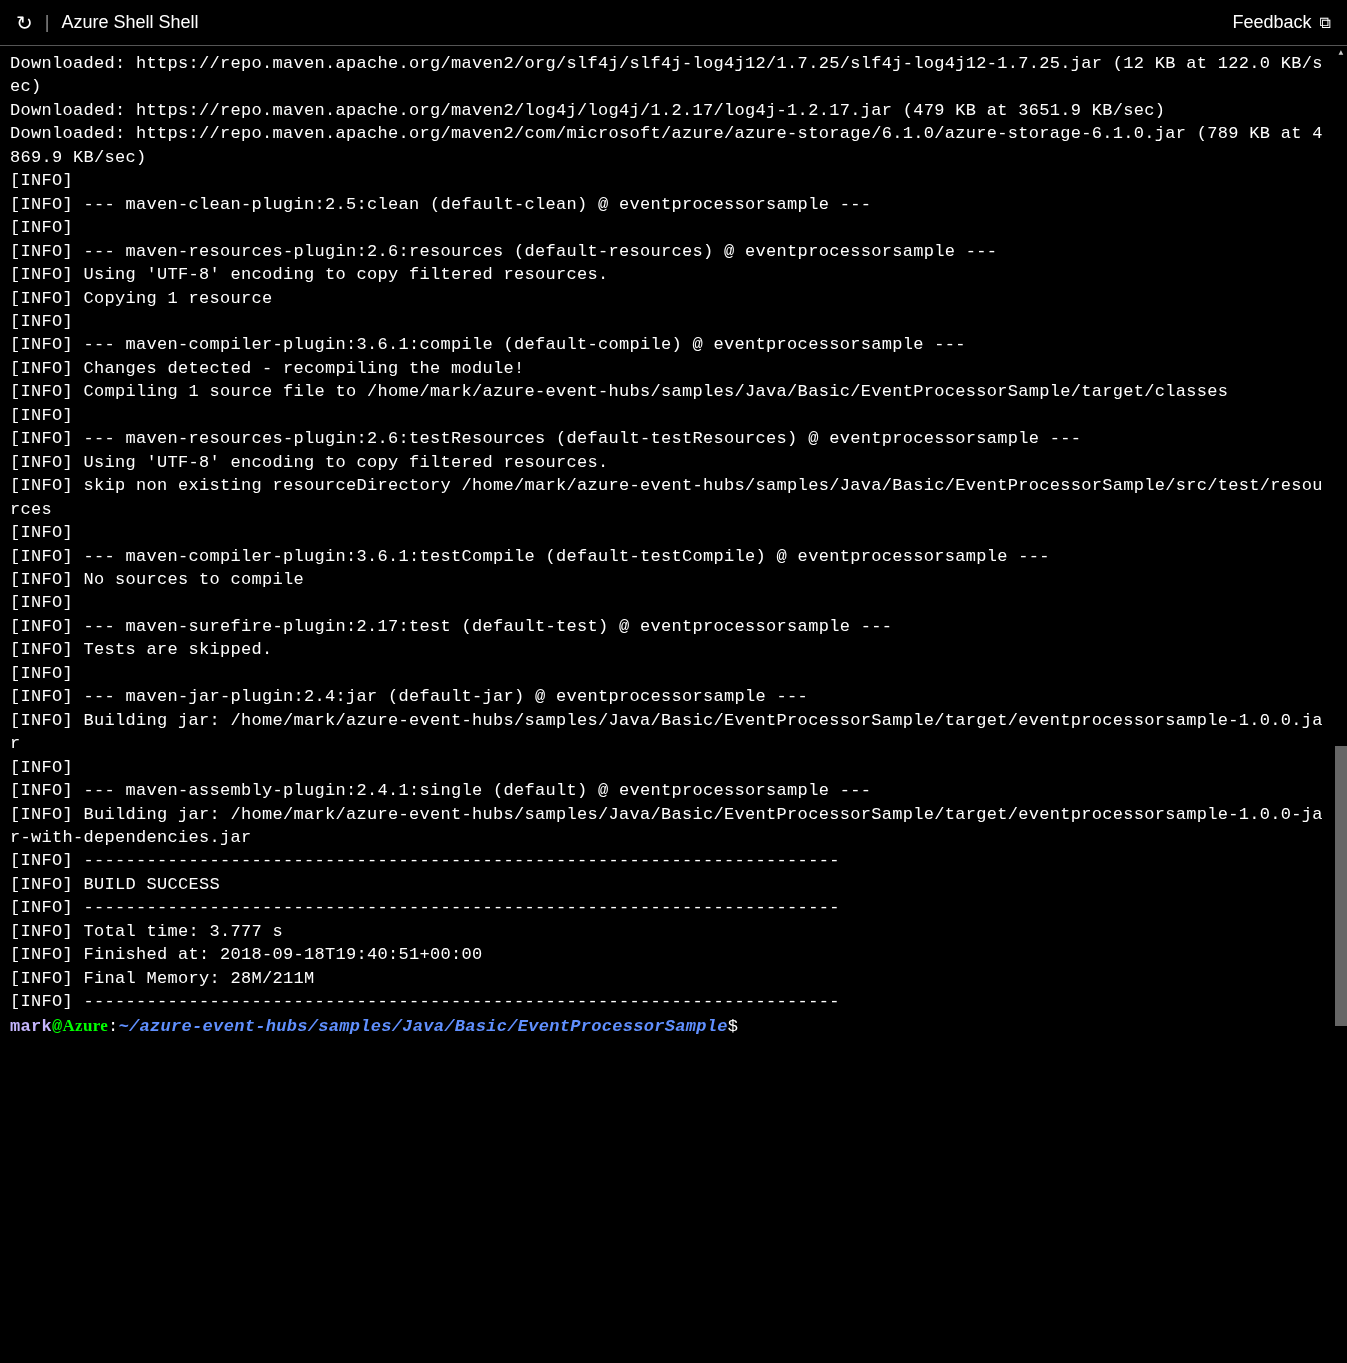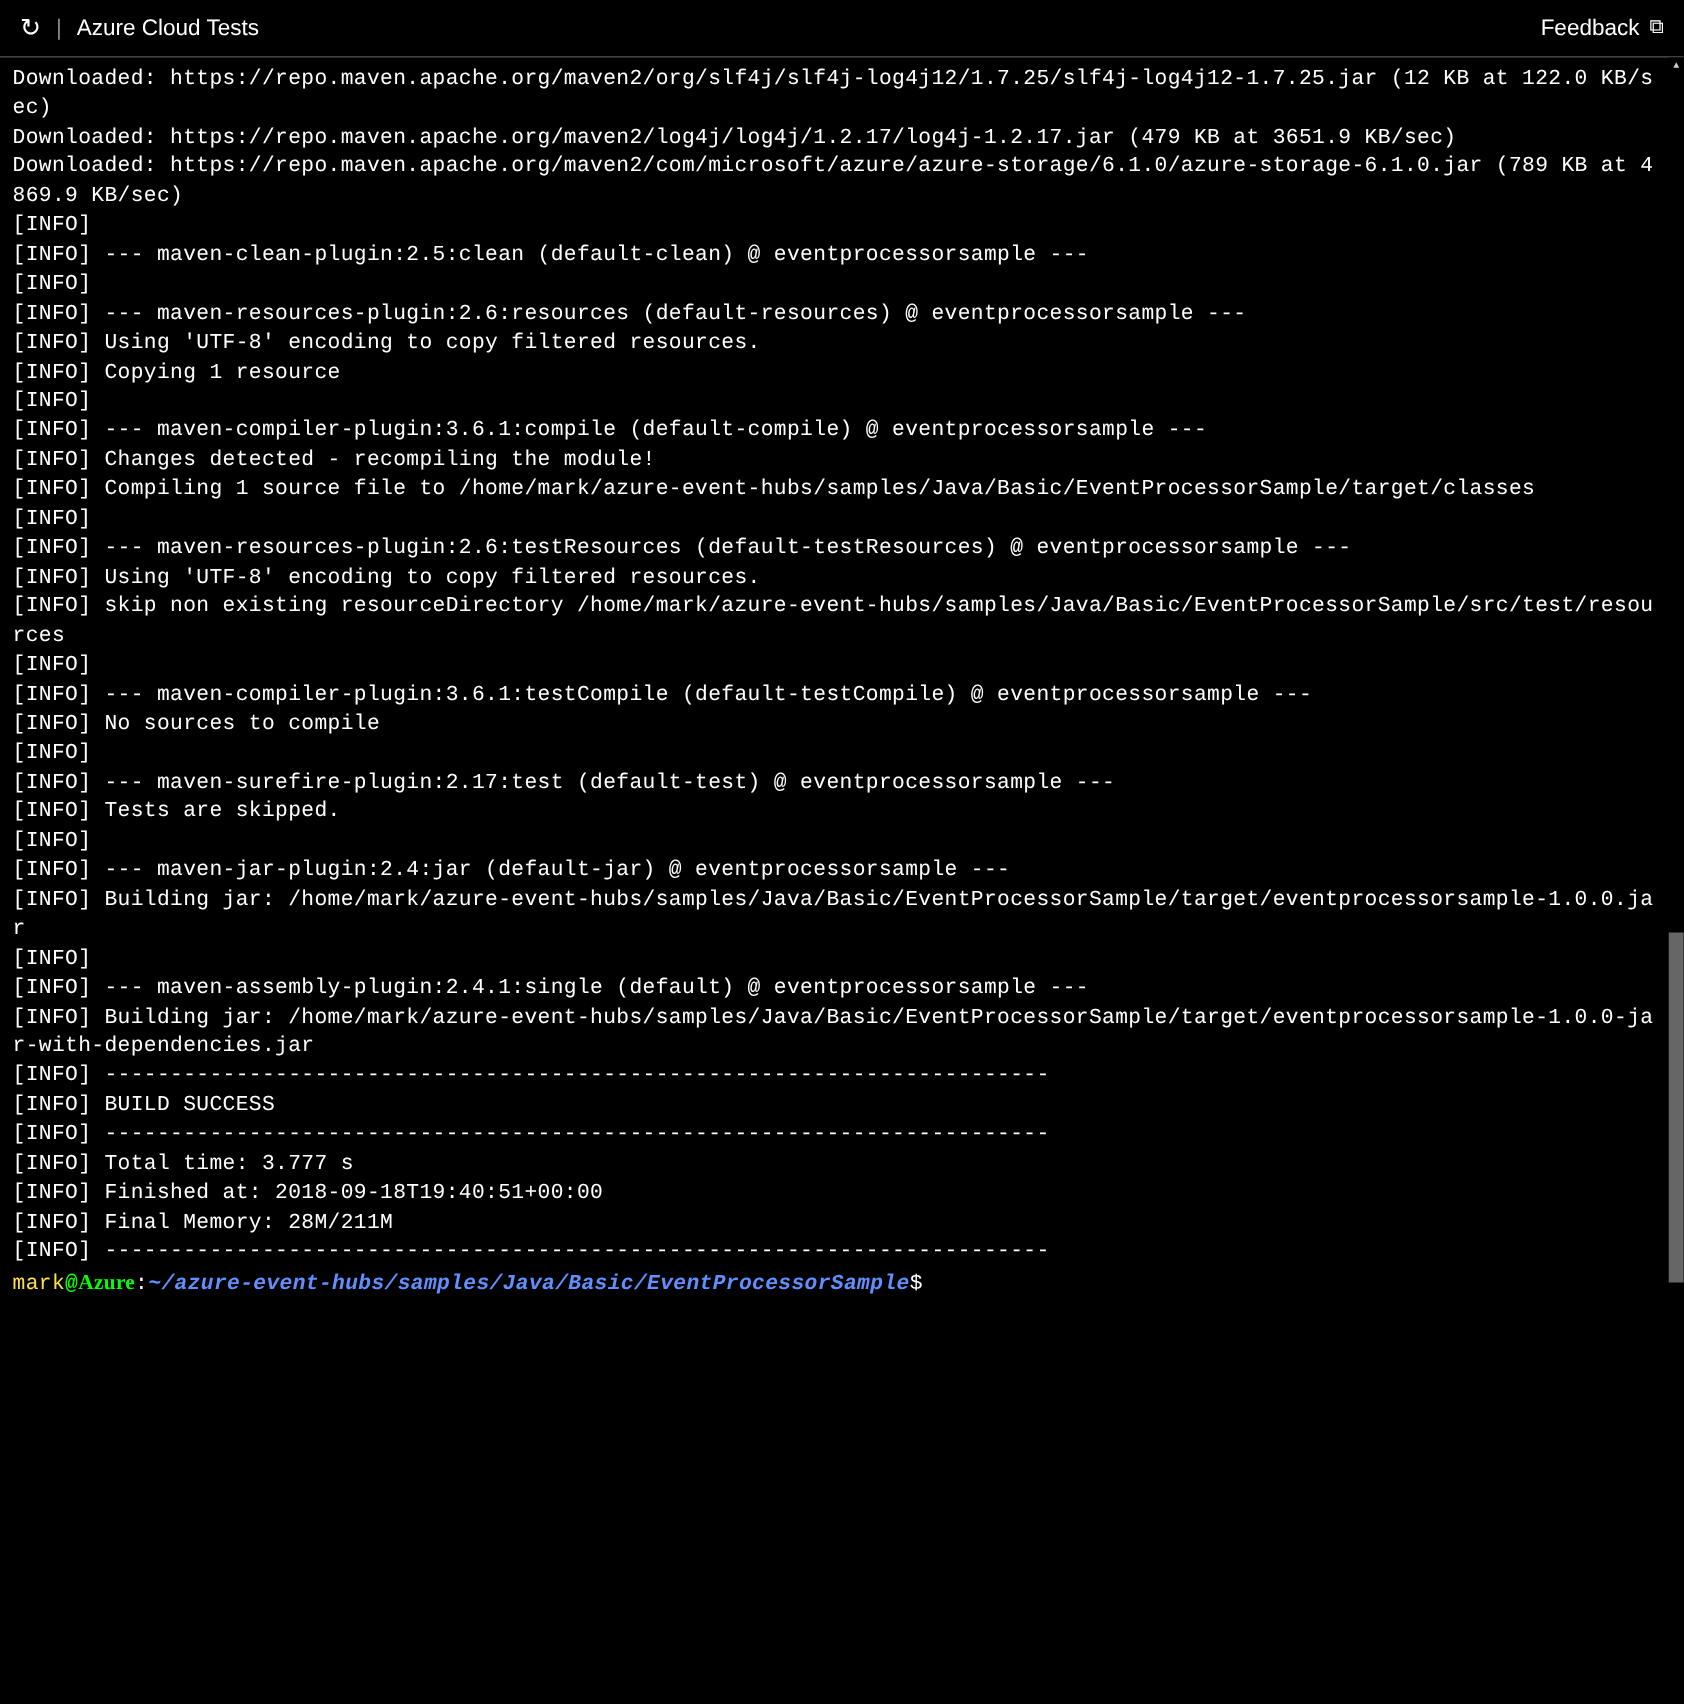--- a/index.html
+++ b/index.html
@@ -35,20 +35,21 @@
     .refresh-icon {
       display: inline-block;
       font-size: 20px;
       cursor: pointer;
     }
     .divider {
       color: #888;
     }
     .header-right {
       display: flex;
+      align-items: center;
       gap: 8px;
       font-family: 'Segoe UI', sans-serif;
       font-size: 18px;
       cursor: pointer;
     }
     .external-icon {
       font-size: 16px;
     }
     .terminal-container {
       position: relative;
@@ -94,35 +95,35 @@
     }
     .scrollbar-thumb {
       position: absolute;
       right: 0;
       top: 700px;
       width: 12px;
       height: 280px;
       background: #666;
       cursor: pointer;
     }
-    .prompt-user { color: #fde047; font-weight: normal; }
+    .prompt-user { color: #c4b5fd; font-weight: bold; }
     .prompt-at { color: #00ff00; font-weight: bold; }
     .prompt-host { color: #00ff00; font-weight: bold; font-family: Liberation Serif, serif; }
     .prompt-colon { color: #fff; }
     .prompt-path { color: #6090ff; font-weight: bold; font-style: italic; }
     .prompt-dollar { color: #fff; }
   </style>
 </head>
 <body>
 
 <div class="header">
   <div class="header-left">
     <span class="refresh-icon">↻</span>
     <span class="divider">|</span>
-    <span>Azure Cloud Tests</span>
+    <span>Azure Shell Shell</span>
   </div>
   <div class="header-right">
     <span>Feedback</span>
     <span class="external-icon">⧉</span>
   </div>
 </div>
 
 <div class="terminal-container">
   <div class="terminal" id="terminal-body"><div>Downloaded: https://repo.maven.apache.org/maven2/org/slf4j/slf4j-log4j12/1.7.25/slf4j-log4j12-1.7.25.jar (12 KB at 122.0 KB/sec)</div><div>Downloaded: https://repo.maven.apache.org/maven2/log4j/log4j/1.2.17/log4j-1.2.17.jar (479 KB at 3651.9 KB/sec)</div><div>Downloaded: https://repo.maven.apache.org/maven2/com/microsoft/azure/azure-storage/6.1.0/azure-storage-6.1.0.jar (789 KB at 4869.9 KB/sec)</div><div>[INFO]</div><div>[INFO] --- maven-clean-plugin:2.5:clean (default-clean) @ eventprocessorsample ---</div><div>[INFO]</div><div>[INFO] --- maven-resources-plugin:2.6:resources (default-resources) @ eventprocessorsample ---</div><div>[INFO] Using 'UTF-8' encoding to copy filtered resources.</div><div>[INFO] Copying 1 resource</div><div>[INFO]</div><div>[INFO] --- maven-compiler-plugin:3.6.1:compile (default-compile) @ eventprocessorsample ---</div><div>[INFO] Changes detected - recompiling the module!</div><div>[INFO] Compiling 1 source file to /home/mark/azure-event-hubs/samples/Java/Basic/EventProcessorSample/target/classes</div><div>[INFO]</div><div>[INFO] --- maven-resources-plugin:2.6:testResources (default-testResources) @ eventprocessorsample ---</div><div>[INFO] Using 'UTF-8' encoding to copy filtered resources.</div><div>[INFO] skip non existing resourceDirectory /home/mark/azure-event-hubs/samples/Java/Basic/EventProcessorSample/src/test/resources</div><div>[INFO]</div><div>[INFO] --- maven-compiler-plugin:3.6.1:testCompile (default-testCompile) @ eventprocessorsample ---</div><div>[INFO] No sources to compile</div><div>[INFO]</div><div>[INFO] --- maven-surefire-plugin:2.17:test (default-test) @ eventprocessorsample ---</div><div>[INFO] Tests are skipped.</div><div>[INFO]</div><div>[INFO] --- maven-jar-plugin:2.4:jar (default-jar) @ eventprocessorsample ---</div><div>[INFO] Building jar: /home/mark/azure-event-hubs/samples/Java/Basic/EventProcessorSample/target/eventprocessorsample-1.0.0.jar</div><div>[INFO]</div><div>[INFO] --- maven-assembly-plugin:2.4.1:single (default) @ eventprocessorsample ---</div><div>[INFO] Building jar: /home/mark/azure-event-hubs/samples/Java/Basic/EventProcessorSample/target/eventprocessorsample-1.0.0-jar-with-dependencies.jar</div><div>[INFO] ------------------------------------------------------------------------</div><div>[INFO] BUILD SUCCESS</div><div>[INFO] ------------------------------------------------------------------------</div><div>[INFO] Total time: 3.777 s</div><div>[INFO] Finished at: 2018-09-18T19:40:51+00:00</div><div>[INFO] Final Memory: 28M/211M</div><div>[INFO] ------------------------------------------------------------------------</div><div><span class="prompt-user">mark</span><span class="prompt-at">@</span><span class="prompt-host">Azure</span><span class="prompt-colon">:</span><span class="prompt-path">~/azure-event-hubs/samples/Java/Basic/EventProcessorSample</span><span class="prompt-dollar">$</span></div></div>
   <div class="scrollbar">

